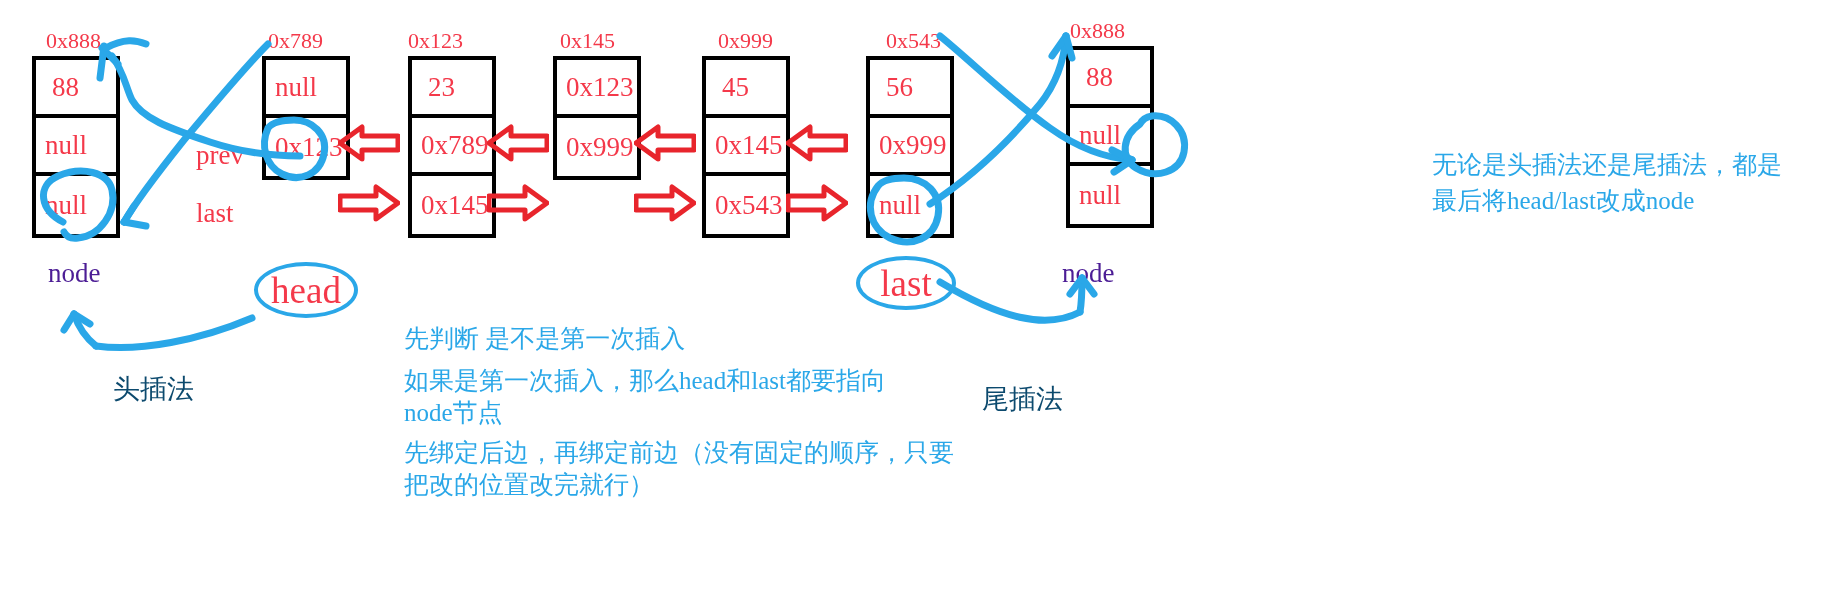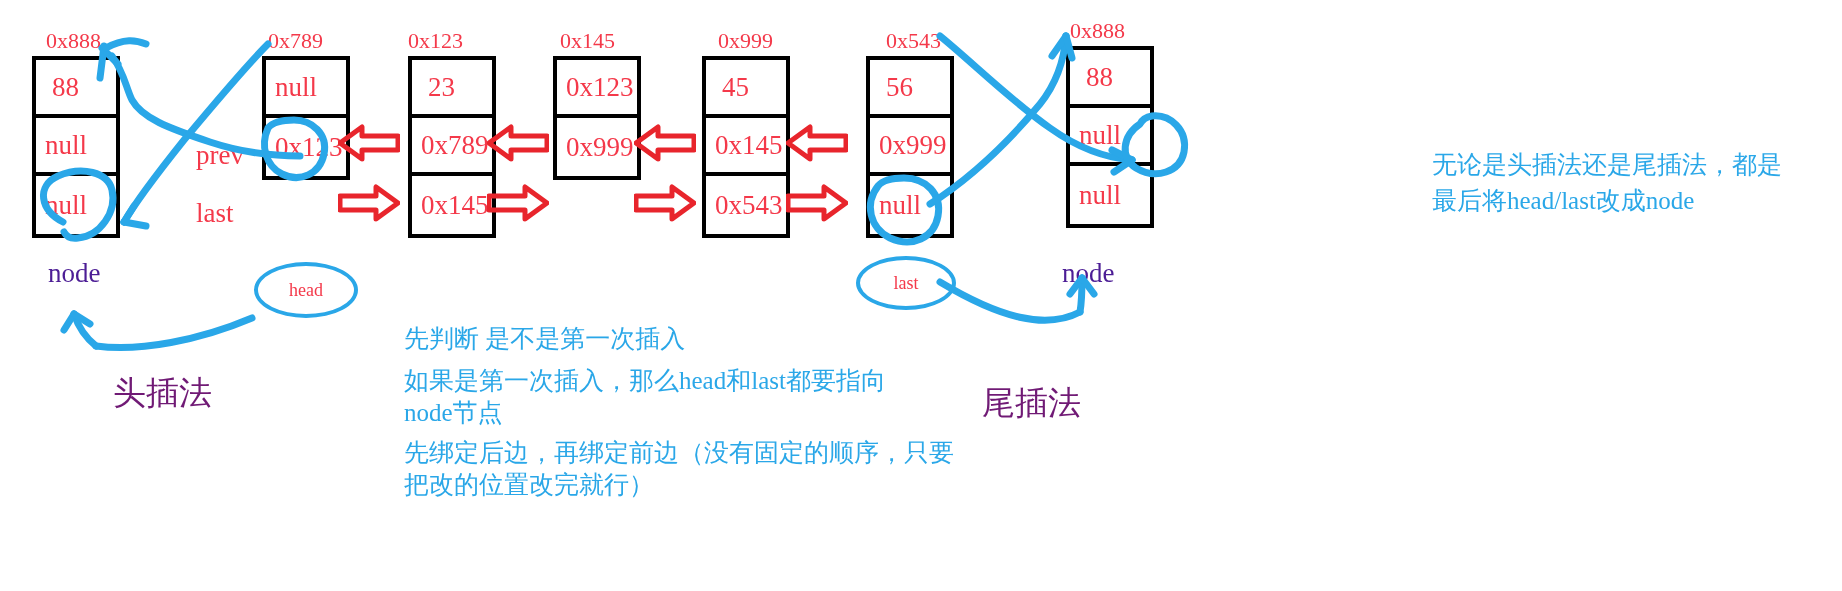--- a/index.html
+++ b/index.html
@@ -22,26 +22,26 @@
   
   .rarrow{position:absolute;width:62px;height:42px;}
   .rarrow svg{display:block;width:62px;height:42px;}
 
   
   .ink{position:absolute;left:0;top:0;width:1842px;height:591px;pointer-events:none;}
 
   
   .note{position:absolute;color:#2aa7e8;font-size:25px;line-height:38px;white-space:nowrap;
         font-family:"Liberation Serif","DejaVu Serif",serif;}
-  .blacklbl{position:absolute;color:#701a75;font-size:33px;white-space:nowrap;}
+  .blacklbl{position:absolute;color:#0c4a6e;font-size:27px;white-space:nowrap;}
 
   
   .ellip{position:absolute;border:4px solid #2aa7e8;border-radius:50%;
          display:flex;align-items:center;justify-content:center;
-         color:#f4394a;font-size:18px;background:transparent;}
+         color:#f4394a;font-size:37px;background:transparent;}
 </style>
 </head>
 <body>
 
 <div class="stage">
 
   <div class="addr" style="left:46px;top:28px;">0x888</div>
   <div class="node" style="left:32px;top:56px;">
     <div class="cell c-val">88</div>
     <div class="cell">null</div>

